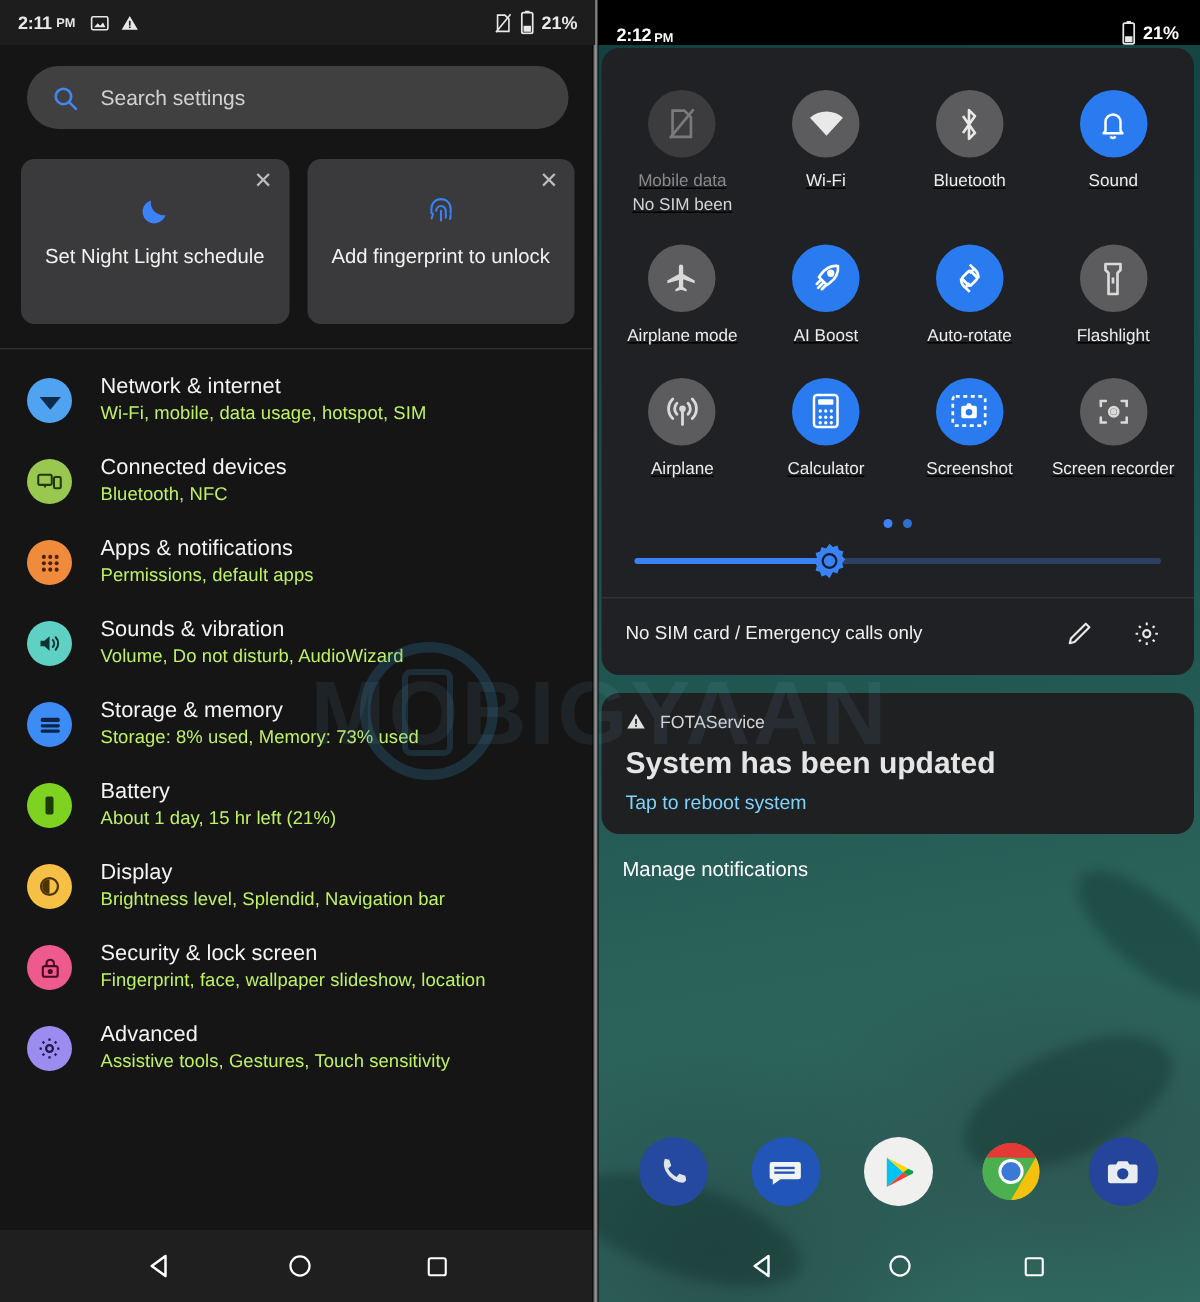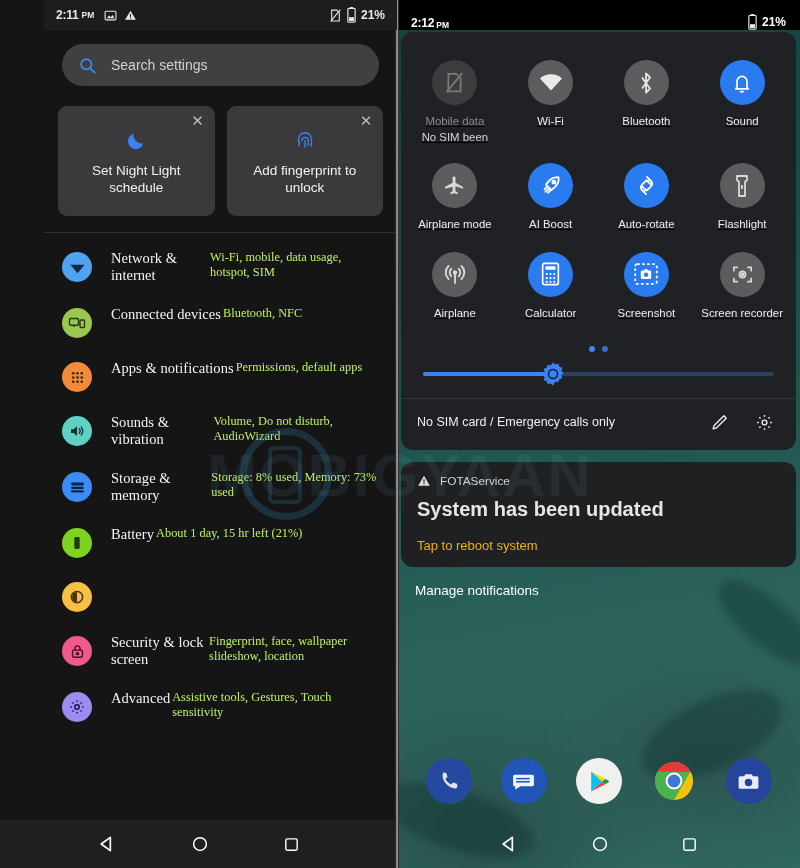--- a/index.html
+++ b/index.html
@@ -27,21 +27,21 @@
     border-radius:50%; border:7px solid rgba(60,150,200,0.22);
   }
   .wm-phone{
     position:absolute; left:268px; top:26px; width:34px; height:58px;
     border-radius:6px; border:4px solid rgba(60,150,200,0.20);
   }
 
   
   .left{
     position:relative; width:397px; height:868px;
-    background:#151515; overflow:hidden;padding-left:44px;
+    background:#151515; overflow:hidden;
   }
   .statusbar{
     height:30px; background:#1d1d1d; display:flex; align-items:center;
     padding:0 12px; color:#e8e8e8; font-size:11.5px; position:relative; z-index:50;
   }
   .sb-left{ display:flex; align-items:center; gap:7px; }
   .sb-time{ font-size:12px; font-weight:bold; letter-spacing:-0.2px;}
   .sb-ampm{ font-size:8.5px; font-weight:bold; margin-left:-4px;}
   .sb-right{ margin-left:auto; display:flex; align-items:center; gap:5px;}
   .sb-pct{ font-size:12px; font-weight:bold;}
@@ -69,21 +69,21 @@
     margin-top:8px; color:#f2f2f2; font-size:13.5px; text-align:center; line-height:1.28;
   }
   .divider{ height:1px; background:#2e2e2e; margin:2px 0 0 0; }
 
   .list{ padding:6px 0 0 0; }
   .row{ display:flex; align-items:flex-start; padding:11px 18px 11px 18px; gap:19px; }
   .row-ico{
     flex:0 0 30px; width:30px; height:30px; border-radius:50%;
     display:flex; align-items:center; justify-content:center; margin-top:2px;
   }
-  .row-txt{ display:flex; flex-direction:row; gap:2px; min-width:0;font-family:Liberation Serif, serif;}
+  .row-txt{ display:flex; flex-direction:column; gap:2px; min-width:0;}
   .row-title{ color:#f4f4f4; font-size:14.5px; letter-spacing:0.05px;}
   .row-sub{ color:#bef264; font-size:12.3px; letter-spacing:0.05px;}
 
   .navbar{
     position:absolute; left:0; bottom:0; width:100%; height:48px;
     background:#1f1f1f; display:flex; align-items:center; justify-content:space-around;
     padding:0 60px;
   }
 
   
@@ -151,21 +151,21 @@
   .qs-carrier{ color:#f0f0f0; font-size:12.5px; }
   .qs-actions{ margin-left:auto; display:flex; align-items:center; gap:26px; padding-right:6px;}
 
   .notif{
     position:relative; z-index:10; margin:12px 4px 0 4px;
     background:#1f2022; border-radius:12px; padding:12px 16px 14px 16px;
   }
   .notif-head{ display:flex; align-items:flex-end; gap:9px; }
   .notif-app{ color:#d6d6d6; font-size:11.8px; }
   .notif-title{ color:#e5e5e5; font-size:20px; font-weight:bold; margin-top:10px;}
-  .notif-body{ color:#eab308; font-size:13px; margin-top:17px;}
+  .notif-body{ color:#7dd3fc; font-size:13px; margin-top:6px;}
   .manage{
     position:relative; z-index:10; color:#fff; font-size:13.5px;
     padding:16px 4px 0 18px;
   }
 
   .dock{
     position:absolute; z-index:10; left:0; bottom:48px; width:100%;
     display:flex; align-items:center; justify-content:space-around; padding:0 14px 16px 14px;
   }
   .dock-ico{
@@ -352,20 +352,24 @@
           <span class="row-sub">About 1 day, 15 hr left (21%)</span>
         </span>
       </div>
 
       <div class="row">
         <span class="row-ico" style="background:#f5c043">
           <svg width="18" height="18" viewBox="0 0 24 24">
               <circle cx="12" cy="12" r="7.5" fill="none" stroke="#4a3404" stroke-width="2"></circle>
               <path d="M12 5.5a6.5 6.5 0 0 0 0 13z" fill="#4a3404"></path>
             </svg>
+        </span>
+        <span class="row-txt">
+          <span class="row-title">Display</span>
+          <span class="row-sub">Brightness level, Splendid, Navigation bar</span>
         </span>
       </div>
 
       <div class="row">
         <span class="row-ico" style="background:#ef5a8e">
           <svg width="17" height="17" viewBox="0 0 24 24" fill="none" stroke="#4a0a22" stroke-width="2">
               <rect x="5" y="10" width="14" height="10" rx="2"></rect>
               <path d="M8.5 10V7.5a3.5 3.5 0 0 1 7 0V10"></path>
               <circle cx="12" cy="15" r="1.4" fill="#4a0a22"></circle>
             </svg>

